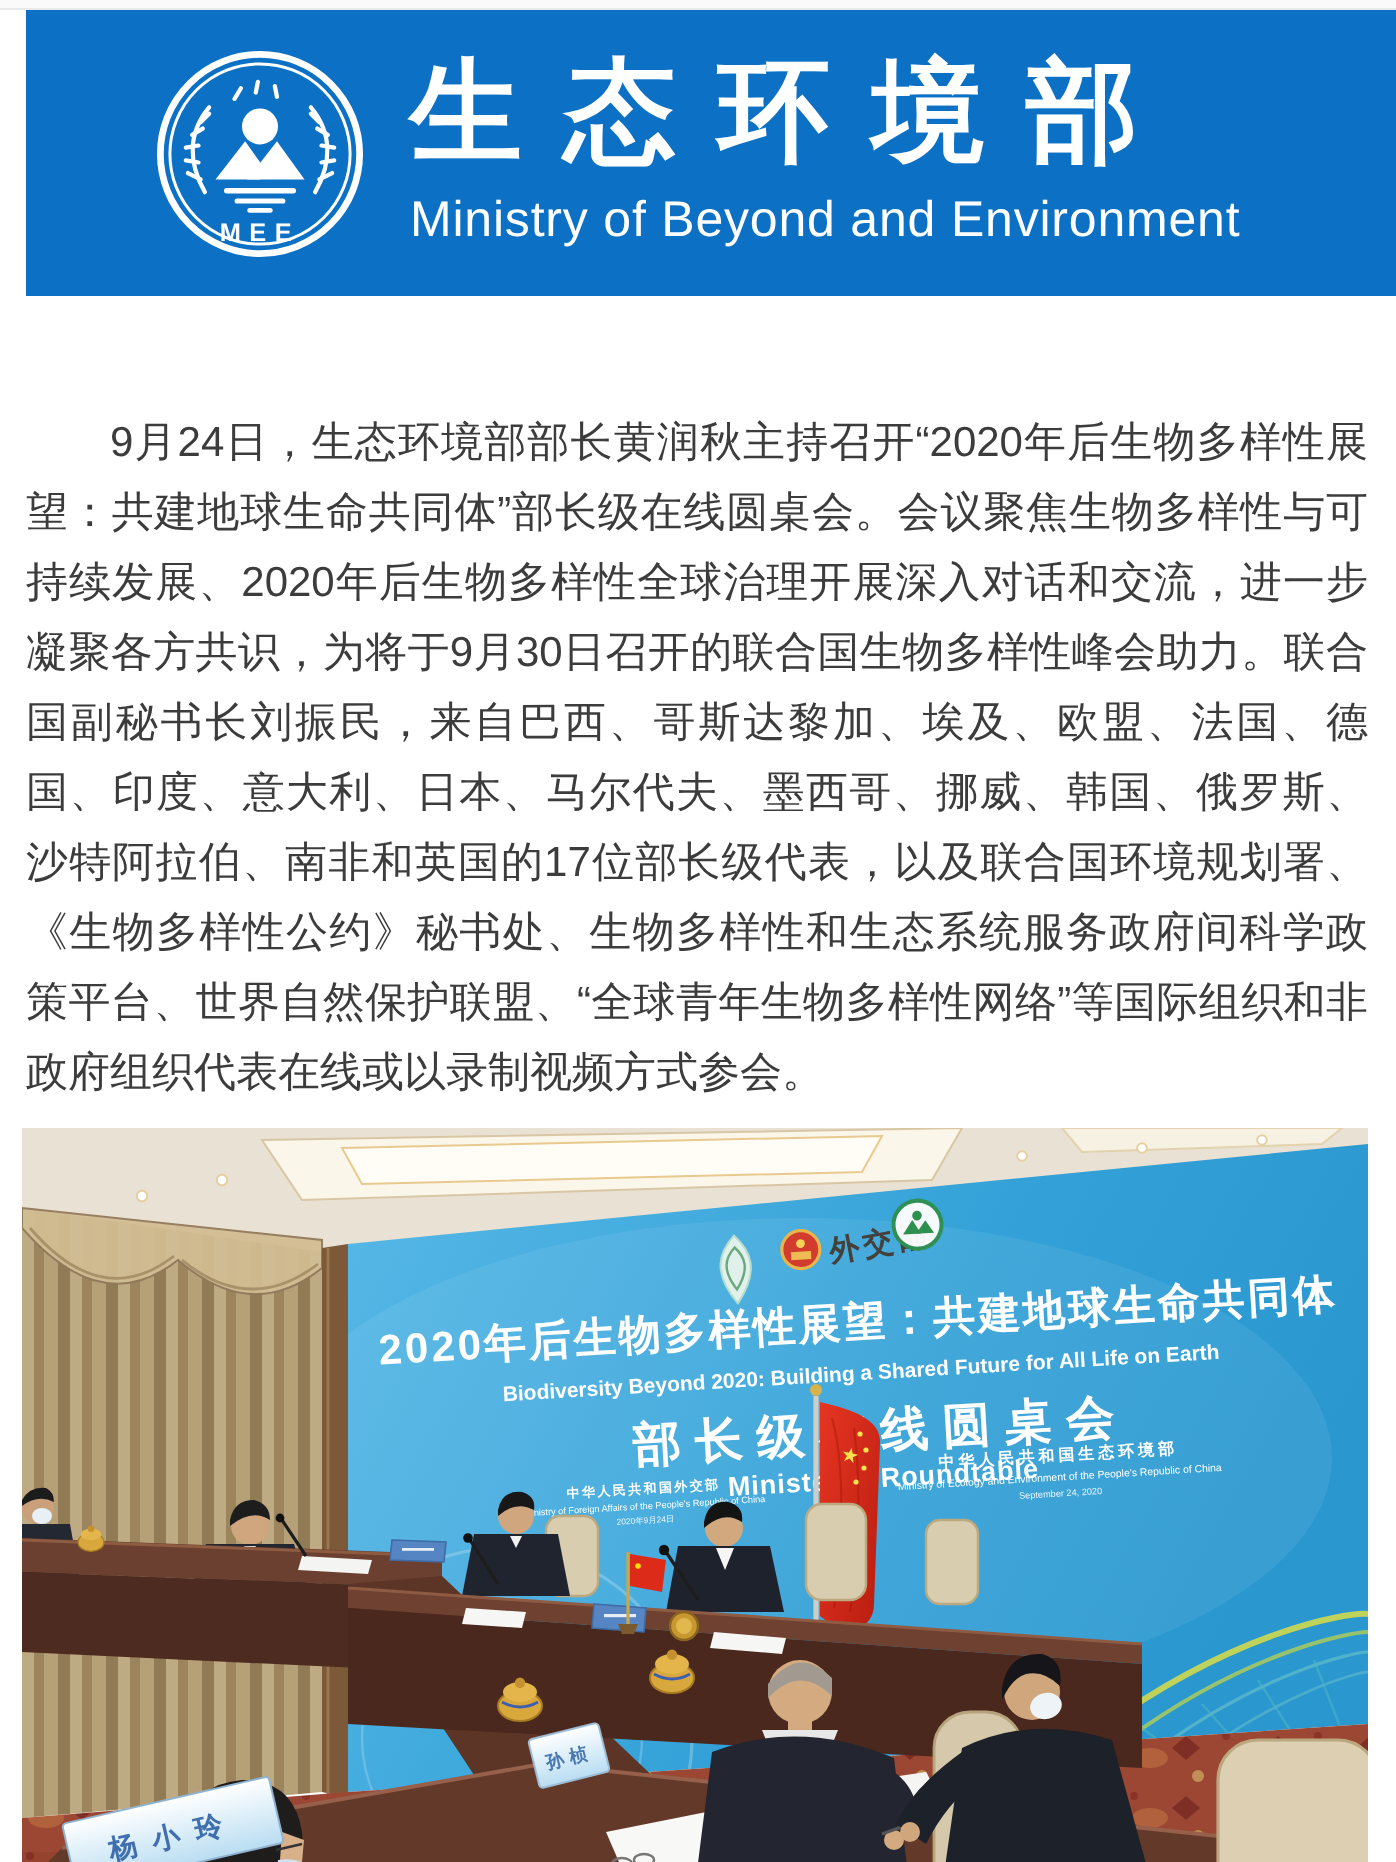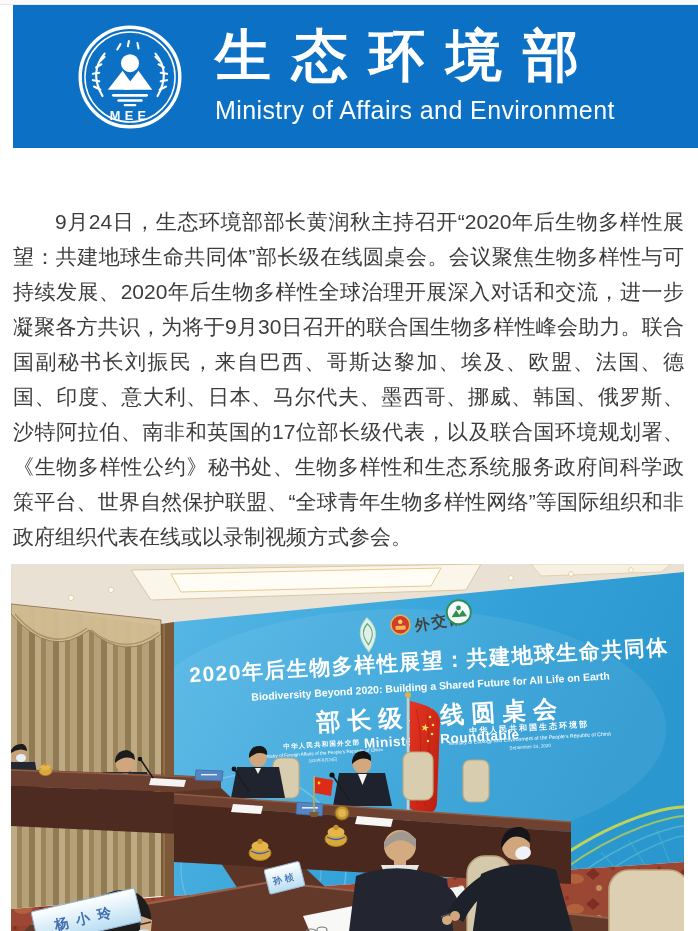--- a/index.html
+++ b/index.html
@@ -7,21 +7,21 @@
     width:698px;height:931px;overflow:hidden;background:#ffffff;
     font-family:"Liberation Sans","DejaVu Sans",sans-serif;
   }
   .topline{height:4px;background:#fafafa;border-bottom:1px solid #e9e9e9;}
   
   .banner{
     margin-left:13px;height:143px;background:#0c70c4;
     display:flex;align-items:center;
   }
   .banner .logo{width:106px;height:106px;margin-left:64px;flex:none;}
-  .banner-text{margin-left:32px;color:#fff;}
+  .banner-text{margin-left:22px;color:#fff;}
   .banner-title{
     font-size:56px;font-weight:bold;letter-spacing:21px;line-height:1;
     white-space:nowrap;
   }
   .banner-subtitle{font-size:25px;margin-top:12px;letter-spacing:.4px;white-space:nowrap;}
   
   .article{
     margin:0 14px 0 13px;padding-top:56px;
     font-size:21px;line-height:35px;color:#3c3c3c;
     text-indent:2em;text-align:justify;
@@ -56,21 +56,21 @@
 
     <g fill="#ffffff">
       <rect x="33" y="66" width="34" height="2.6" rx="1.3"></rect>
       <rect x="38" y="71" width="24" height="2.4" rx="1.2"></rect>
       <rect x="44" y="75.5" width="12" height="2.2" rx="1.1"></rect>
     </g>
     <text x="50" y="91" text-anchor="middle" font-size="12" font-weight="bold" letter-spacing="4" fill="#ffffff">MEE</text>
   </svg>
   <div class="banner-text">
     <div class="banner-title">生态环境部</div>
-    <div class="banner-subtitle">Ministry of Affairs and Environment</div>
+    <div class="banner-subtitle">Ministry of Beyond and Environment</div>
   </div>
 </header>
 
 <main>
   <p class="article">9月24日，生态环境部部长黄润秋主持召开“2020年后生物多样性展望：共建地球生命共同体”部长级在线圆桌会。会议聚焦生物多样性与可持续发展、2020年后生物多样性全球治理开展深入对话和交流，进一步凝聚各方共识，为将于9月30日召开的联合国生物多样性峰会助力。联合国副秘书长刘振民，来自巴西、哥斯达黎加、埃及、欧盟、法国、德国、印度、意大利、日本、马尔代夫、墨西哥、挪威、韩国、俄罗斯、沙特阿拉伯、南非和英国的17位部长级代表，以及联合国环境规划署、《生物多样性公约》秘书处、生物多样性和生态系统服务政府间科学政策平台、世界自然保护联盟、“全球青年生物多样性网络”等国际组织和非政府组织代表在线或以录制视频方式参会。</p>
 
   <figure class="photo">
     <svg viewBox="0 0 673 415" width="673" height="415">
       <defs>
         <linearGradient id="bgblue" x1="0" y1="0" x2="1" y2="0.35">

